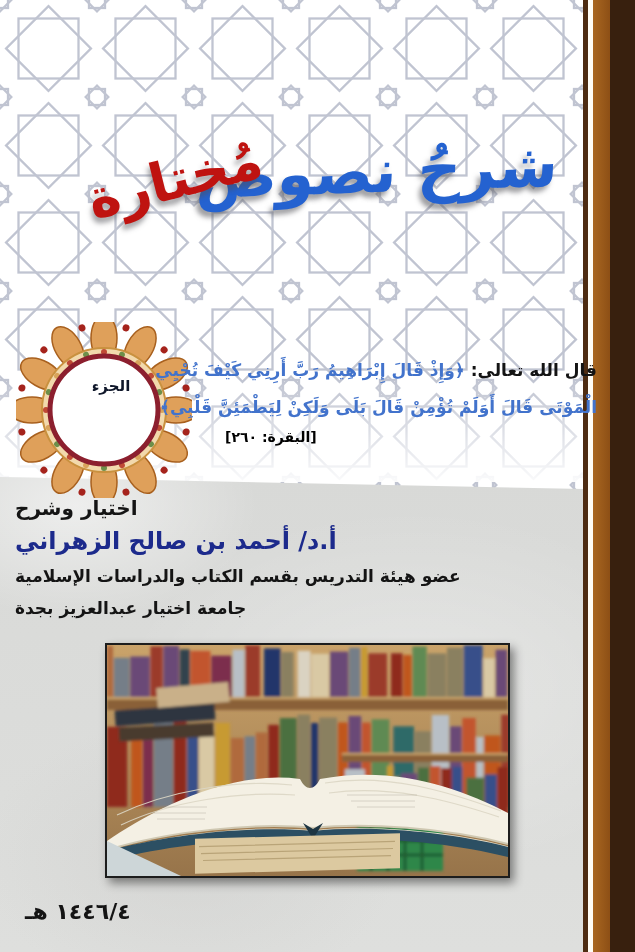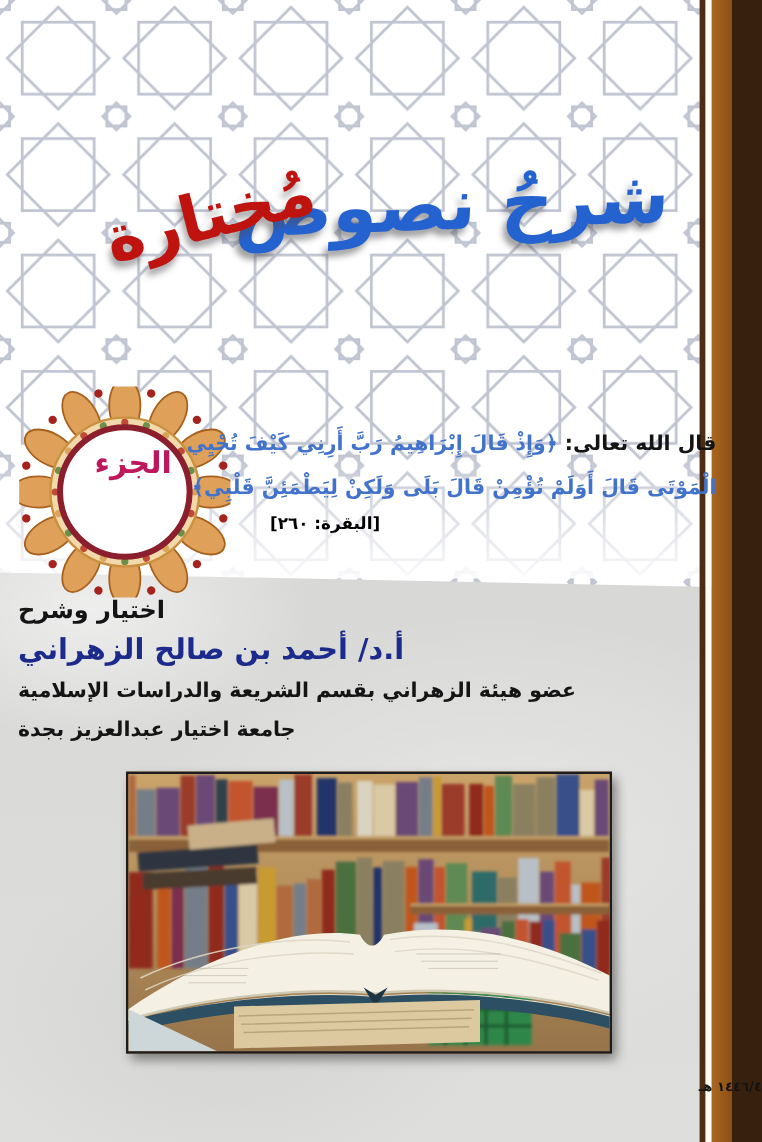--- a/index.html
+++ b/index.html
@@ -45,21 +45,21 @@
   .subtitle{
     position:absolute;top:246px;left:40px;right:0;direction:rtl;text-align:center;
     font-size:29px;font-weight:bold;color:#a9c6ec;white-space:nowrap;
     -webkit-text-stroke:1.1px #5a85c8;
     text-shadow:2px 3px 3px rgba(90,100,120,0.45);
   }
   
   .medallion{position:absolute;left:16px;top:322px;width:176px;height:176px;}
   .badge-text{
     position:absolute;left:49px;top:372px;width:124px;direction:rtl;text-align:center;
-    font-size:25px;line-height:28px;font-weight:bold;color:#be185d;
+    font-size:15px;line-height:28px;font-weight:bold;color:#0f172a;
   }
   
   .verse{
     position:absolute;top:352px;right:38px;width:372px;direction:rtl;text-align:right;
     font-size:17px;line-height:37px;font-weight:600;color:#4273cc;
   }
   .verse .intro{color:#141414;font-weight:bold;}
   .verse .v-line{display:block;white-space:nowrap;}
   .verse .citation{
     display:block;text-align:left;direction:rtl;color:#000000;
@@ -72,22 +72,22 @@
   .affiliation{top:566px;font-size:17px;font-weight:bold;color:#141414;}
   .university{top:598px;font-size:17px;font-weight:bold;color:#141414;}
   
   .photo{
     position:absolute;left:105px;top:643px;width:401px;height:231px;
     border:2px solid #1d1d1d;box-shadow:4px 5px 9px rgba(0,0,0,0.45);
     background:#b08050;
   }
   
   .hijri-date{
-    position:absolute;left:25px;right:0;top:899px;text-align:right;direction:rtl;
-    font-size:11px;font-weight:bold;color:#141414;
+    position:absolute;left:25px;right:0;top:899px;text-align:left;direction:rtl;
+    font-size:22px;font-weight:bold;color:#141414;
   }
 </style>
 </head>
 <body>
 
 <div class="page">
 
   <svg class="bg-pattern" width="584" height="500">
     <defs>
       <pattern id="starTile" width="97" height="97" patternUnits="userSpaceOnUse">
@@ -178,21 +178,21 @@
   </div>
 
   <div class="verse">
     <span class="v-line"><span class="intro">قال الله تعالى:</span> <span>﴿وَإِذْ قَالَ إِبْرَاهِيمُ رَبَّ أَرِنِي كَيْفَ تُحْيِي</span></span>
     <span class="v-line">الْمَوْتَى قَالَ أَوَلَمْ تُؤْمِنْ قَالَ بَلَى وَلَكِنْ لِيَطْمَئِنَّ قَلْبِي﴾</span>
     <span class="citation">[البقرة: ٢٦٠]</span>
   </div>
 
   <div class="center-line byline">اختيار وشرح</div>
   <div class="center-line author">أ.د/ أحمد بن صالح الزهراني</div>
-  <div class="center-line affiliation">عضو هيئة الزهراني بقسم الشريعة والدراسات الإسلامية</div>
+  <div class="center-line affiliation">عضو هيئة التدريس بقسم الكتاب والدراسات الإسلامية</div>
   <div class="center-line university">جامعة اختيار عبدالعزيز بجدة</div>
 
   <div class="photo">
     <svg id="photo-svg" width="401" height="231" viewBox="0 0 401 231">
       <defs>
         <filter id="blurBg" x="-5%" y="-5%" width="110%" height="110%">
             <feGaussianBlur stdDeviation="1.5"></feGaussianBlur>
           </filter>
         <linearGradient id="shelfBg" x1="0" y1="0" x2="0" y2="1">
           <stop offset="0" stop-color="#caa36a"></stop>

